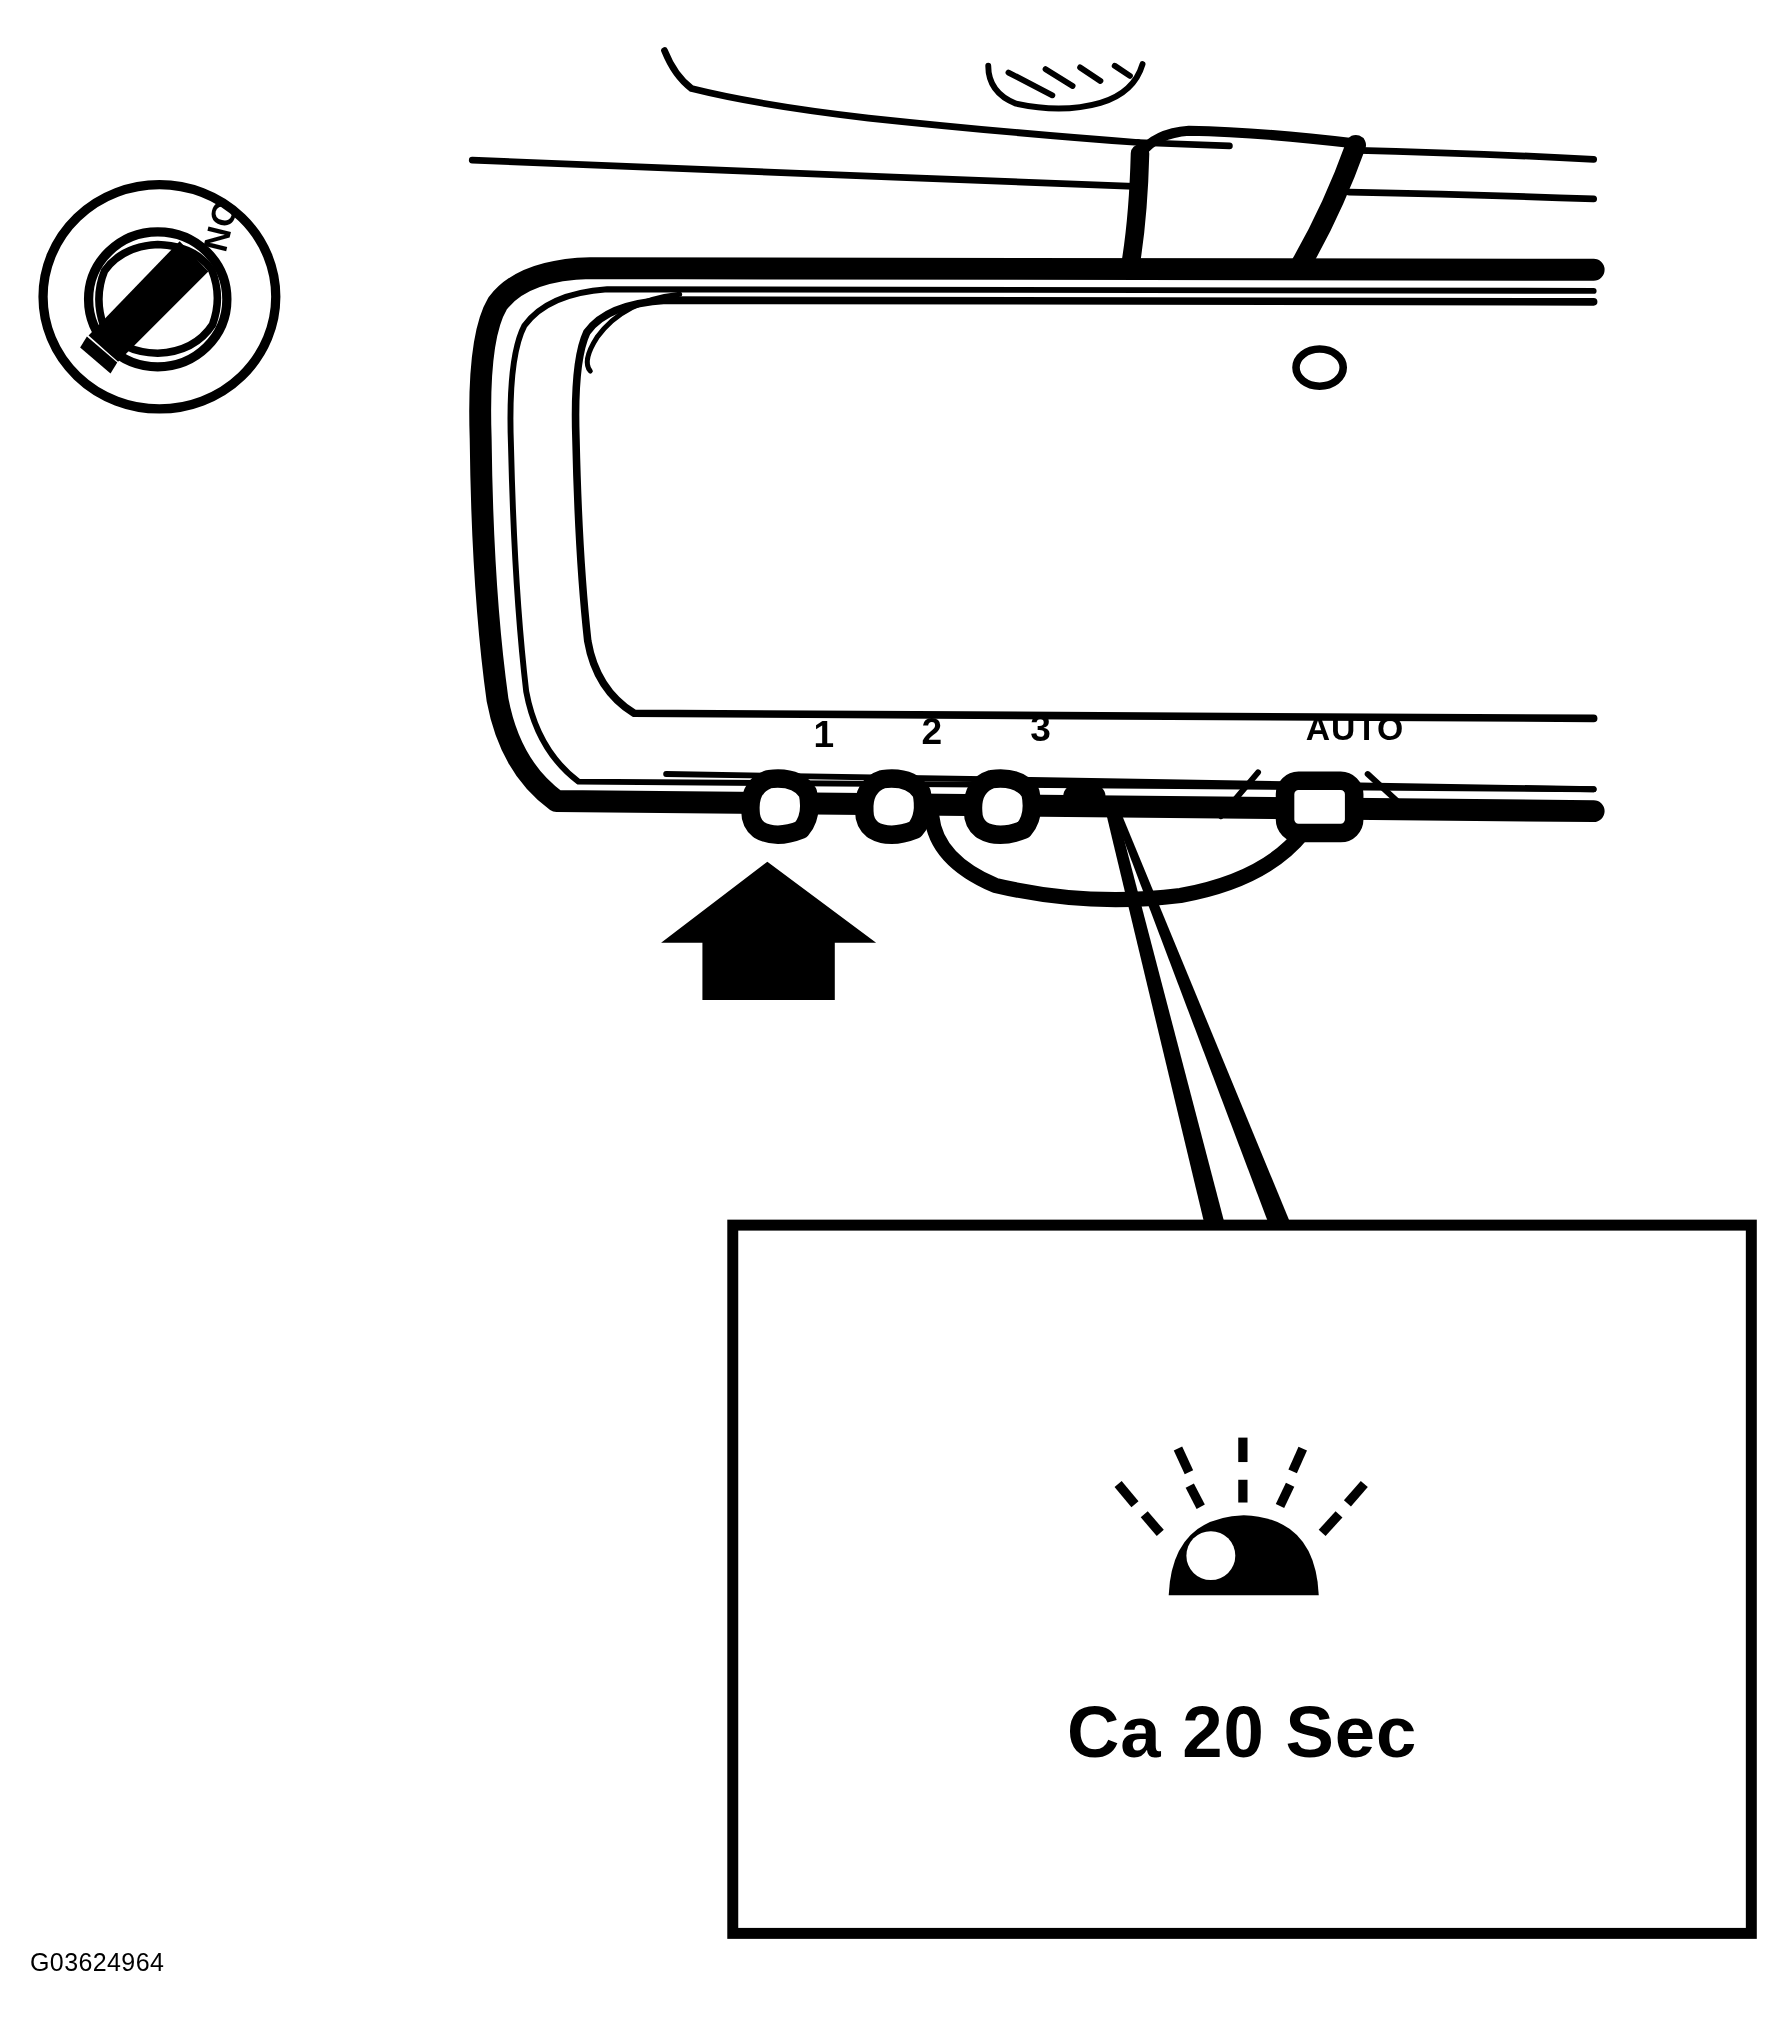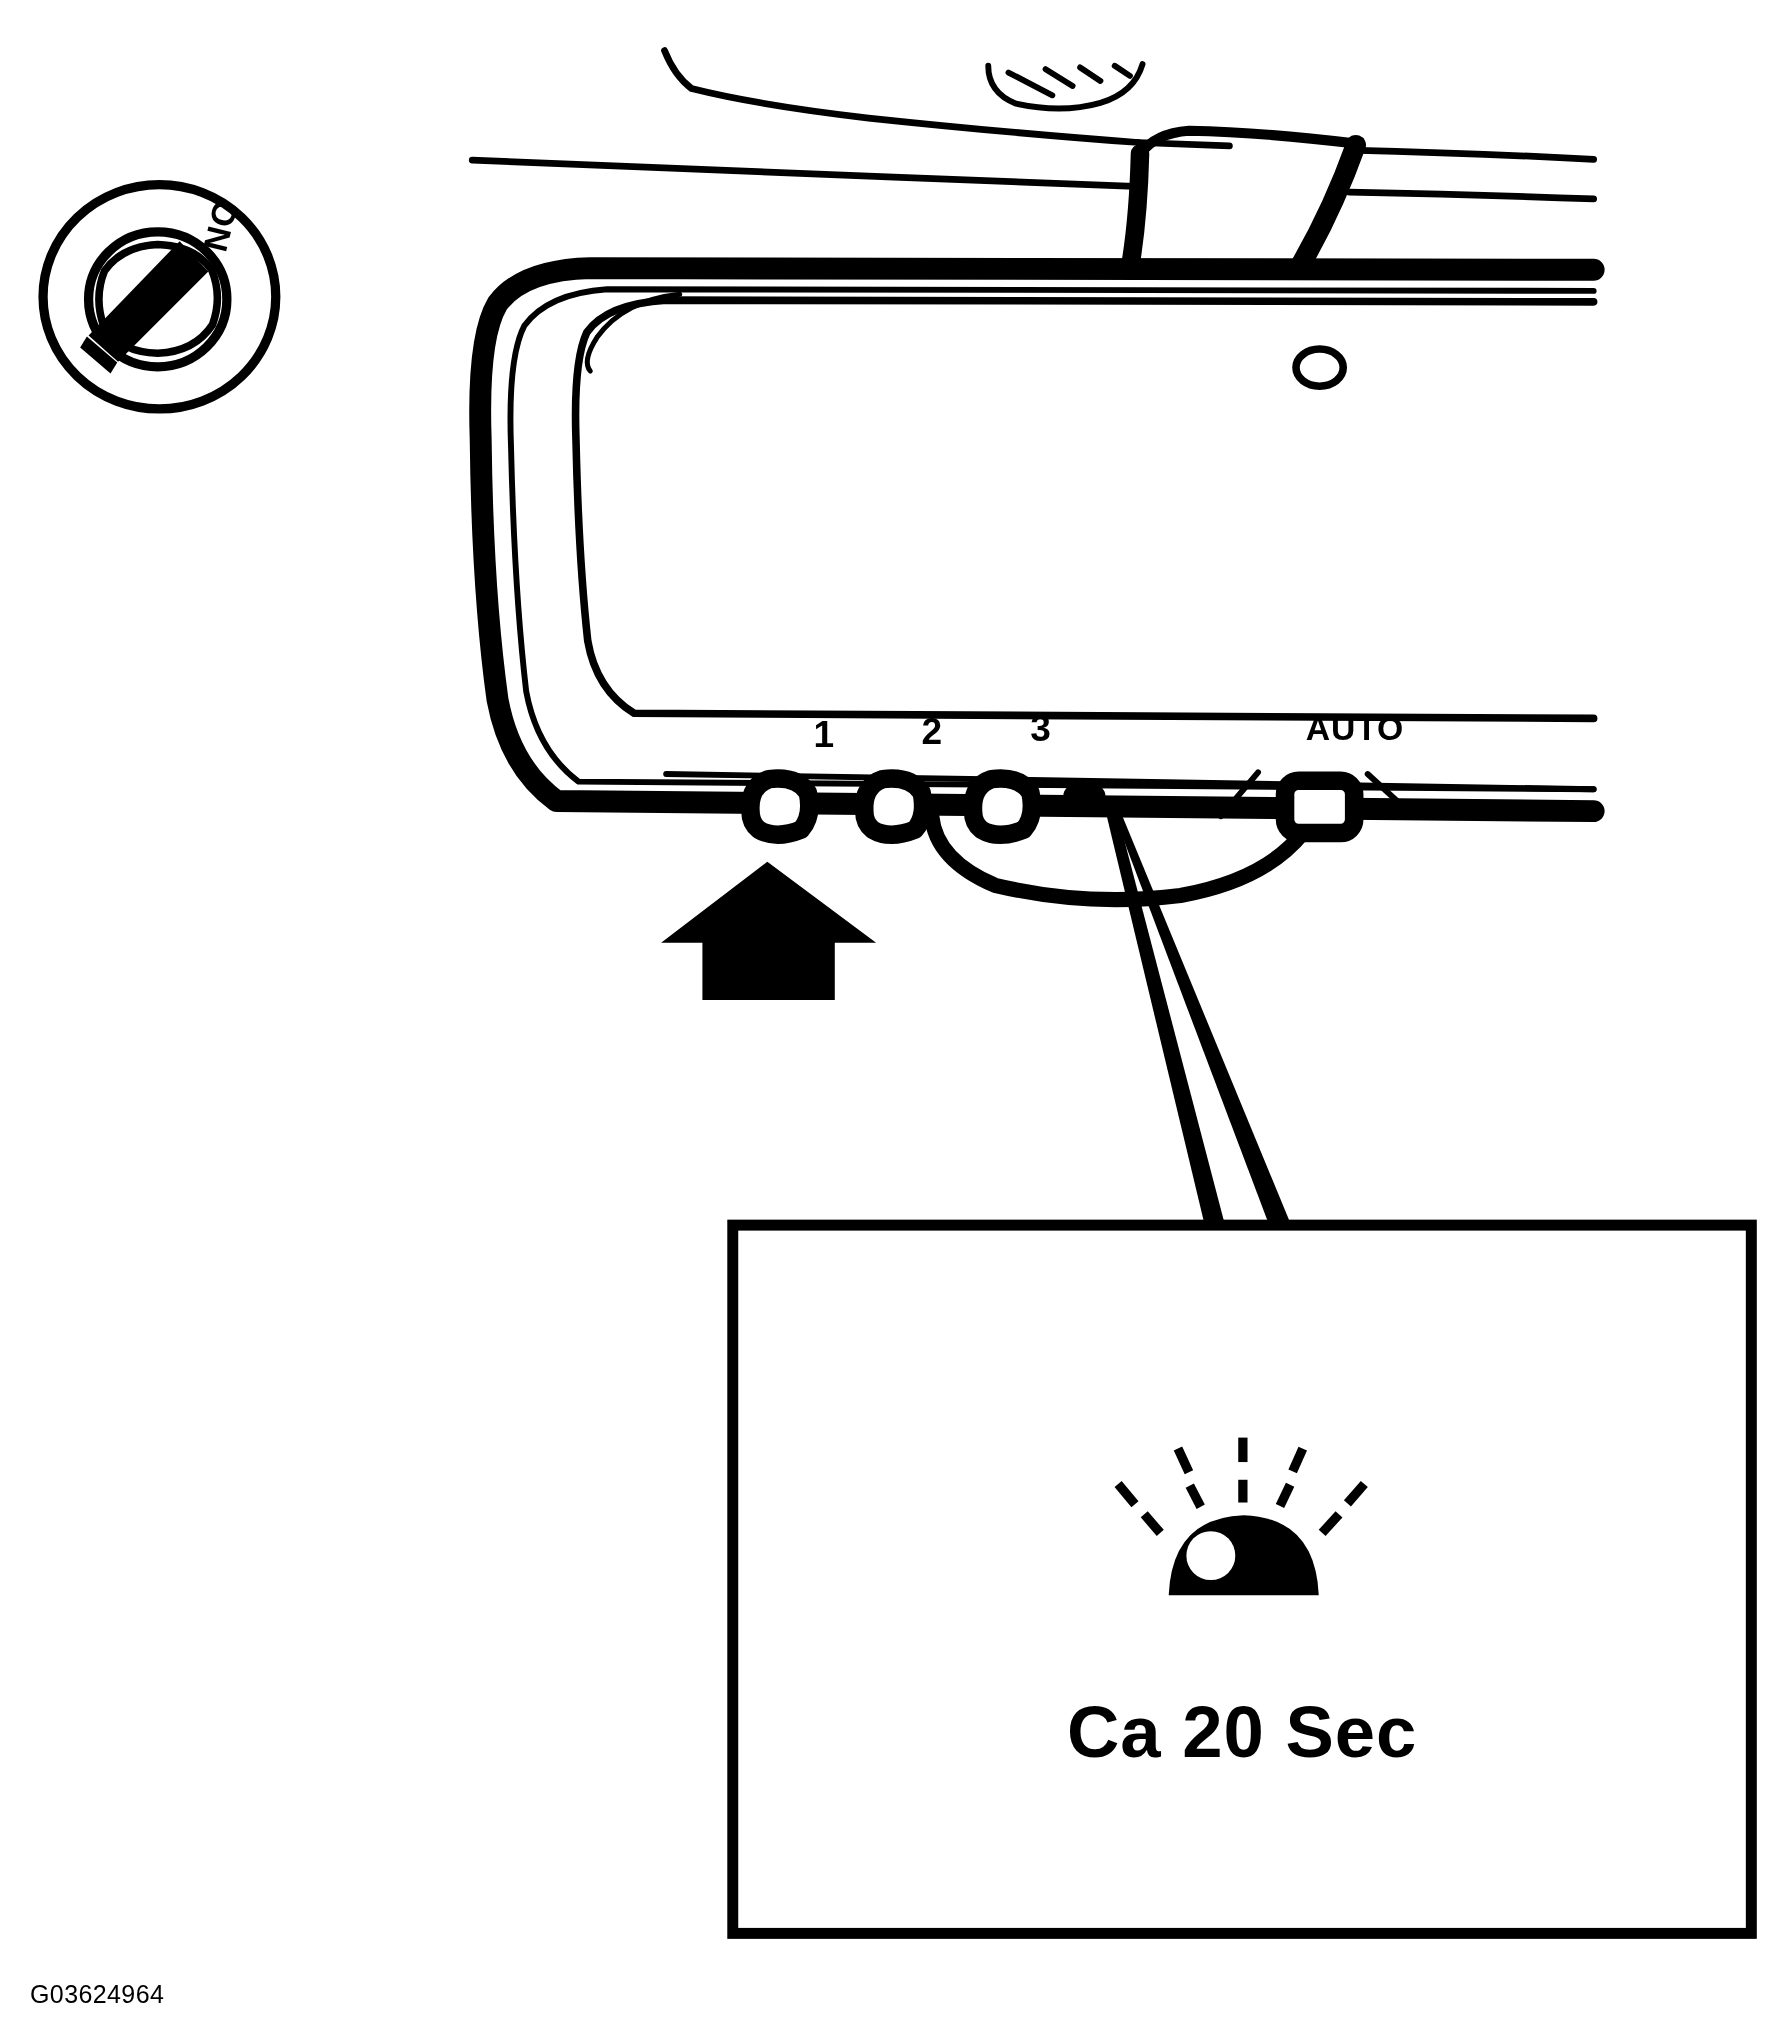--- a/index.html
+++ b/index.html
@@ -28,21 +28,20 @@
   .fig-id {
     position: absolute;
     left: 30px;
     top: 1948px;
     font-family: "Liberation Sans", sans-serif;
     font-size: 25px;
     font-weight: 400;
     color: #000000;
     letter-spacing: 0.4px;
     white-space: nowrap;
-    margin-top: 32px;
   }
   text.lbl {
     font-family: "Liberation Sans", sans-serif;
     font-weight: bold;
     fill: #000000;
   }
   text.btn-num {
     font-size: 44px;
   }
   text.auto-lbl {

